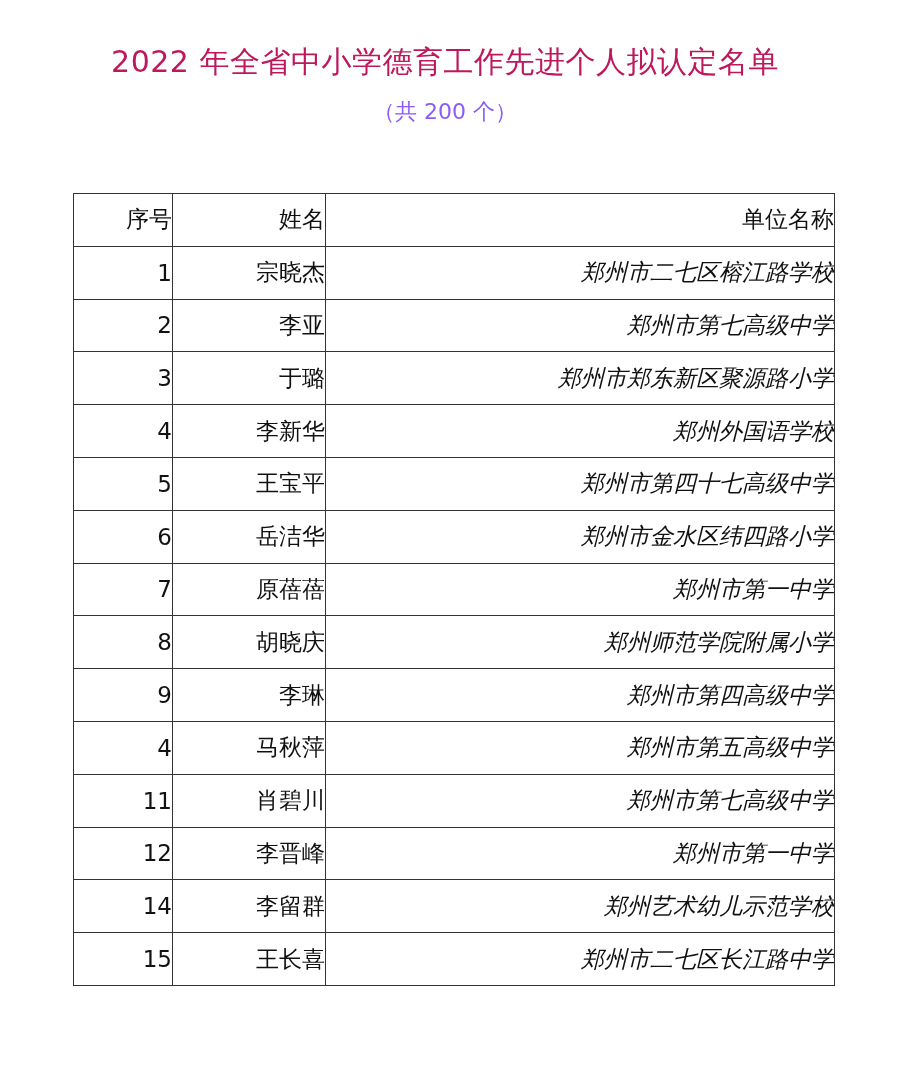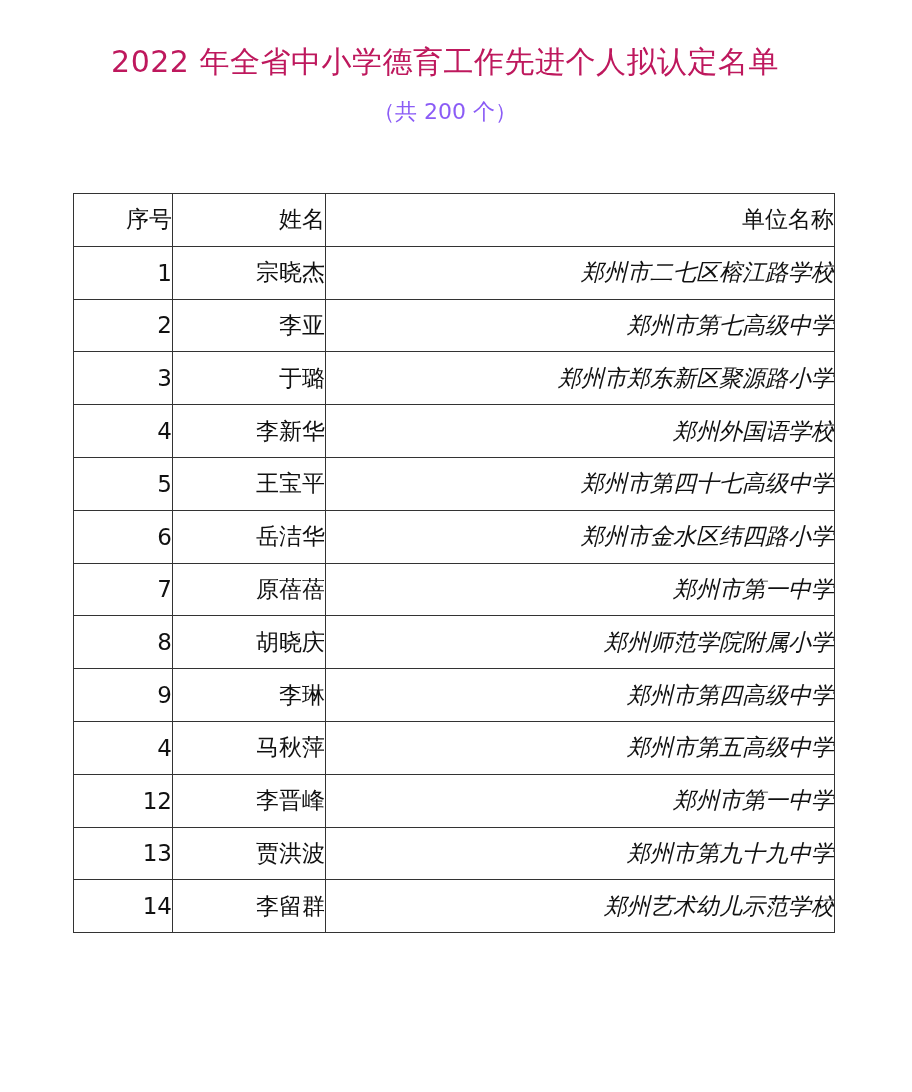--- a/index.html
+++ b/index.html
@@ -126,28 +126,33 @@
       <td class="center">9</td>
       <td class="center">李琳</td>
       <td class="left">郑州市第四高级中学</td>
     </tr>
     <tr>
       <td class="center">4</td>
       <td class="center">马秋萍</td>
       <td class="left">郑州市第五高级中学</td>
     </tr>
     <tr>
+      <td class="center">11</td>
+      <td class="center">肖碧川</td>
+      <td class="left">郑州市第七高级中学</td>
+    </tr>
+    <tr>
       <td class="center">12</td>
       <td class="center">李晋峰</td>
       <td class="left">郑州市第一中学</td>
-    </tr>
-    <tr>
-      <td class="center">13</td>
-      <td class="center">贾洪波</td>
-      <td class="left">郑州市第九十九中学</td>
     </tr>
     <tr>
       <td class="center">14</td>
       <td class="center">李留群</td>
       <td class="left">郑州艺术幼儿示范学校</td>
     </tr>
+    <tr>
+      <td class="center">15</td>
+      <td class="center">王长喜</td>
+      <td class="left">郑州市二七区长江路中学</td>
+    </tr>
   </tbody>
 </table>
 
 </body></html>

